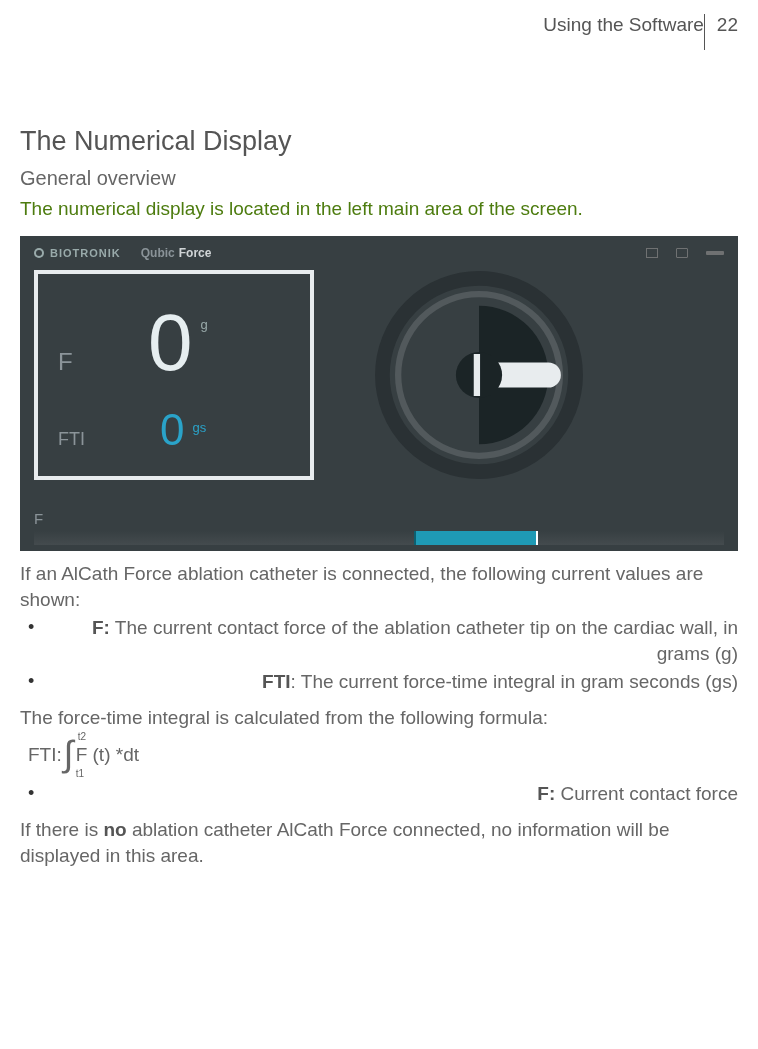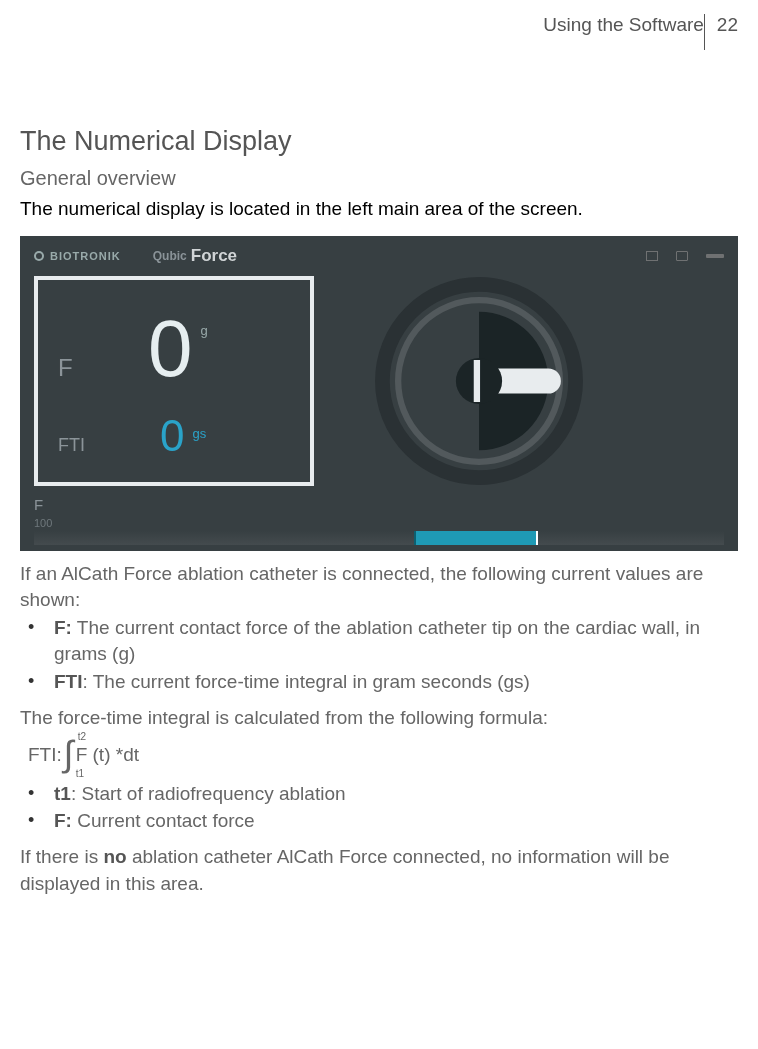--- a/index.html
+++ b/index.html
@@ -42,21 +42,21 @@
     margin-bottom: 10px;
   }
   h2 {
     font-size: 20px;
     font-weight: 500;
     color: #666;
     margin-bottom: 6px;
   }
   .intro {
     font-size: 19px;
-    color: #000000;
+    color: #4d7c0f;
     margin-bottom: 14px;
     line-height: 1.35;
   }
   .screenshot {
     width: 718px;
     height: 315px;
     background: #373f42;
     position: relative;
     overflow: hidden;
   }
@@ -68,23 +68,23 @@
     font-size: 12px;
   }
   .ss-logo-dot {
     width: 10px; height: 10px; border-radius: 50%;
     background: #9aa; margin-right: 6px;
     position: relative;
   }
   .ss-logo-dot::after{
     content:""; position:absolute; inset:2px; background:#373f42; border-radius:50%;
   }
-  .ss-logo { letter-spacing: 1px; font-weight: 600; margin-right: 32px; font-size:11px;}
+  .ss-logo { letter-spacing: 1px; font-weight: 600; margin-right: 20px; font-size:11px;}
   .ss-prod1 { color:#8a9398; font-size:12px; margin-right:4px;font-weight:bold;}
-  .ss-prod2 { color:#d0d4d6; font-weight:600; font-size:17px;}
+  .ss-prod2 { color:#d0d4d6; font-weight:600; font-size:12px;}
   .ss-top-icons { margin-left:auto; display:flex; gap:18px; align-items:center;}
   .ss-icon { width:12px; height:10px; border:1px solid #888; opacity:0.7;}
   .ss-icon.folder { border-radius:1px; position:relative;}
   .ss-icon.bar { width:18px; height:4px; border:none; background:#888; border-radius:1px;}
   .ss-body { display:flex; padding: 6px 14px 0 14px; gap:20px;}
   .panel {
     width: 280px;
     height: 210px;
     border: 4px solid #e8ecee;
     padding: 18px 20px 10px 20px;
@@ -116,20 +116,21 @@
   }
   ul.blist {
     list-style: none;
     padding:0; margin:0 0 2px 0;
   }
   ul.blist li {
     font-size:19px; color:#666; line-height:1.38;
     padding-left: 34px;
     position:relative;
     margin: 1px 0;
+    text-align: right;
   }
   ul.blist li::before {
     content: "•";
     position:absolute;
     left: 8px;
     top: 0;
     color:#333;
     font-size: 18px;
   }
   .b { font-weight:700; color:#555;}
@@ -187,21 +188,20 @@
         <circle cx="100" cy="100" r="77" fill="none" stroke="#52595c" stroke-width="6"></circle>
         <path d="M100 34 A66 66 0 0 1 100 166" fill="#1b2426"></path>
         <rect x="98" y="88" width="80" height="24" rx="12" fill="#e8ecee"></rect>
         <circle cx="100" cy="100" r="22" fill="#1b2426"></circle>
         <rect x="95" y="80" width="6" height="40" fill="#e8ecee"></rect>
       </svg>
     </div>
   </div>
   <div class="ss-bottom">
     <div class="ss-bottom-label">F</div>
-    <div class="ss-bottom-num">100</div>
     <div class="ss-bar-track">
       <div class="ss-bar-seg"></div>
     </div>
   </div>
 </div>
 
 <p class="para">If an AlCath Force ablation catheter is connected, the following current values are shown:</p>
 <ul class="blist">
   <li><span class="b">F:</span><span> The current contact force of the ablation catheter tip on the cardiac wall, in grams (g)</span></li>
   <li><span class="b">FTI</span><span>: The current force-time integral in gram seconds (gs)</span></li>
@@ -212,19 +212,18 @@
   <span>FTI:</span>
   <span class="integral">
     <span class="int-upper">t2</span>
     <span class="int-sign">∫</span>
     <span class="int-lower">t1</span>
   </span>
   <span>F (t) *dt</span>
 </div>
 
 <ul class="blist">
-  <li><span class="b">t1</span><span>: Start of radiofrequency ablation</span></li>
   <li><span class="b">F:</span><span> Current contact force</span></li>
 </ul>
 
 <p class="para">
   <span>If there is </span><span class="b">no</span><span> ablation catheter AlCath Force connected, no information will be displayed in this area.</span>
 </p>
 
 </body></html>

